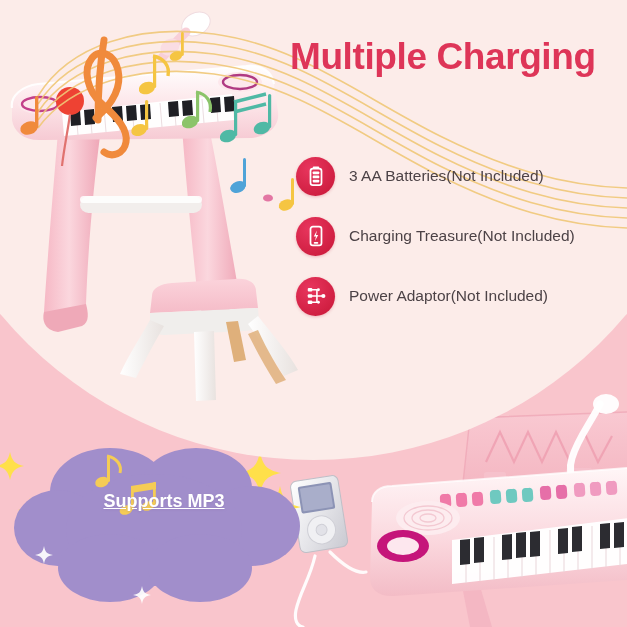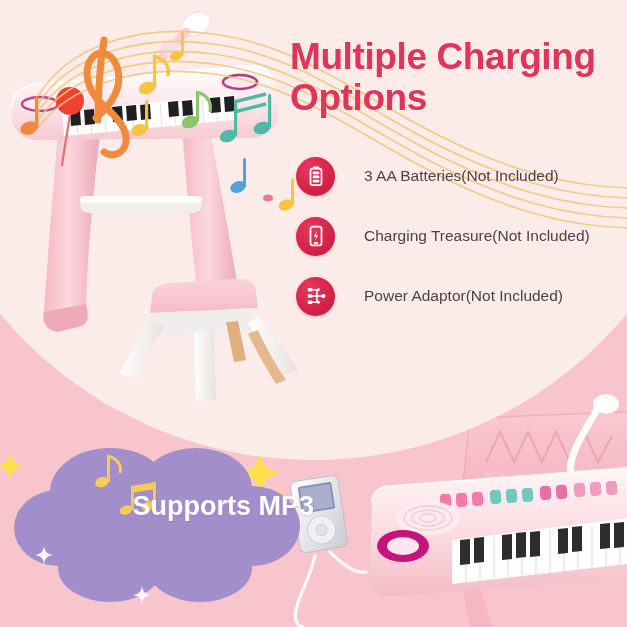--- a/index.html
+++ b/index.html
@@ -28,30 +28,31 @@
   .features{position:absolute;left:296px;top:146px;width:330px;}
   .feature{display:flex;align-items:center;height:60px;}
   .badge{
     width:39px;height:39px;border-radius:50%;
     background:radial-gradient(circle at 36% 30%,#E8365E,#CE1D3F 78%);
     flex:0 0 39px;display:flex;align-items:center;justify-content:center;
     box-shadow:0 1px 3px rgba(190,30,60,.25);
   }
   .badge svg{display:block;}
   .feature-label{
-    margin-left:29px;color:#4C4246;font-size:15.5px;white-space:nowrap;
+    margin-left:14px;color:#4C4246;font-size:15.5px;white-space:nowrap;
   }
 
   
   .cloud{position:absolute;left:14px;top:442px;width:300px;height:165px;}
   .cloud svg{position:absolute;left:0;top:0;}
   .cloud-text{
-    position:absolute;left:0;top:49px;width:300px;text-align:right;
-    color:#FFFFFF;font-size:27px;font-weight:bold;line-height:1.14;
+    position:absolute;left:0;top:49px;width:300px;text-align:center;
+    color:#FFFFFF;font-size:18px;font-weight:bold;line-height:1.14;
     text-shadow:0 1px 2px rgba(120,95,165,.25);
+    text-decoration:underline;
   }
 
   
   .art{position:absolute;left:0;top:0;width:627px;height:627px;pointer-events:none;}
   .art svg{position:absolute;left:0;top:0;}
 </style>
 </head>
 <body>
 
 <div id="stage">
@@ -331,21 +332,20 @@
         <g fill="#F5C542">
             <ellipse cx="176" cy="56" rx="6.5" ry="4.6" transform="rotate(-20 176 56)"></ellipse>
             <rect x="181" y="32" width="2.8" height="24" rx="1.4"></rect>
           </g>
       </g>
     </svg>
   </div>
 
   <div class="headline">
     <div>Multiple Charging</div>
-    <div>Options</div>
   </div>
 
   <div class="features">
 
     <div class="feature">
       <span class="badge">
         <svg width="22" height="22" viewBox="0 0 24 24">
           <rect x="8.5" y="1.5" width="7" height="2.4" rx="1" fill="#fff"></rect>
           <rect x="6" y="4" width="12" height="18" rx="2.6" fill="none" stroke="#fff" stroke-width="1.9"></rect>
           <rect x="8.4" y="7" width="7.2" height="3" rx="1" fill="#fff"></rect>

